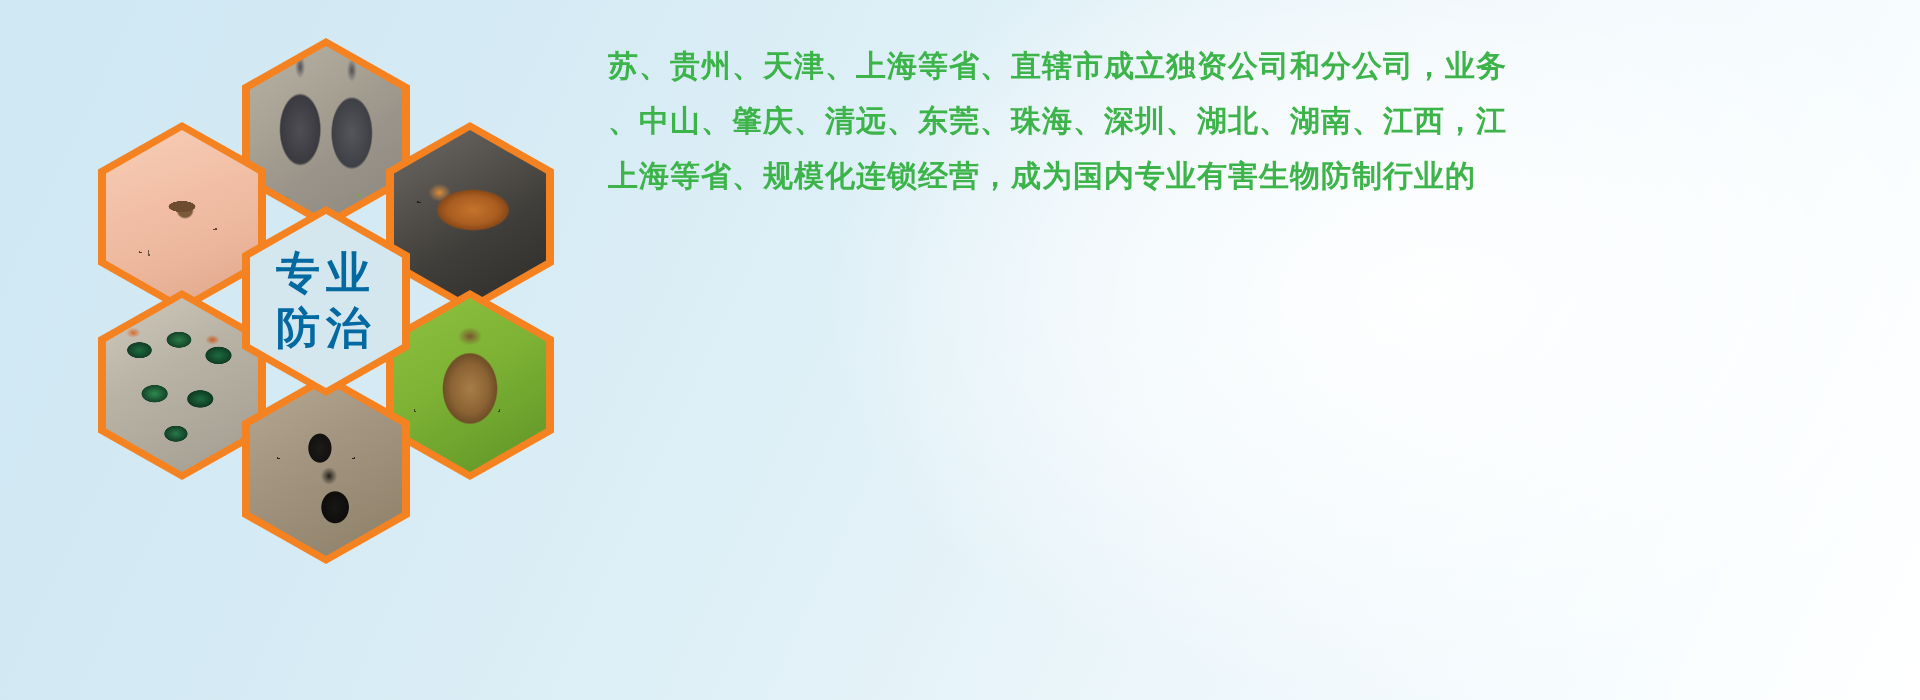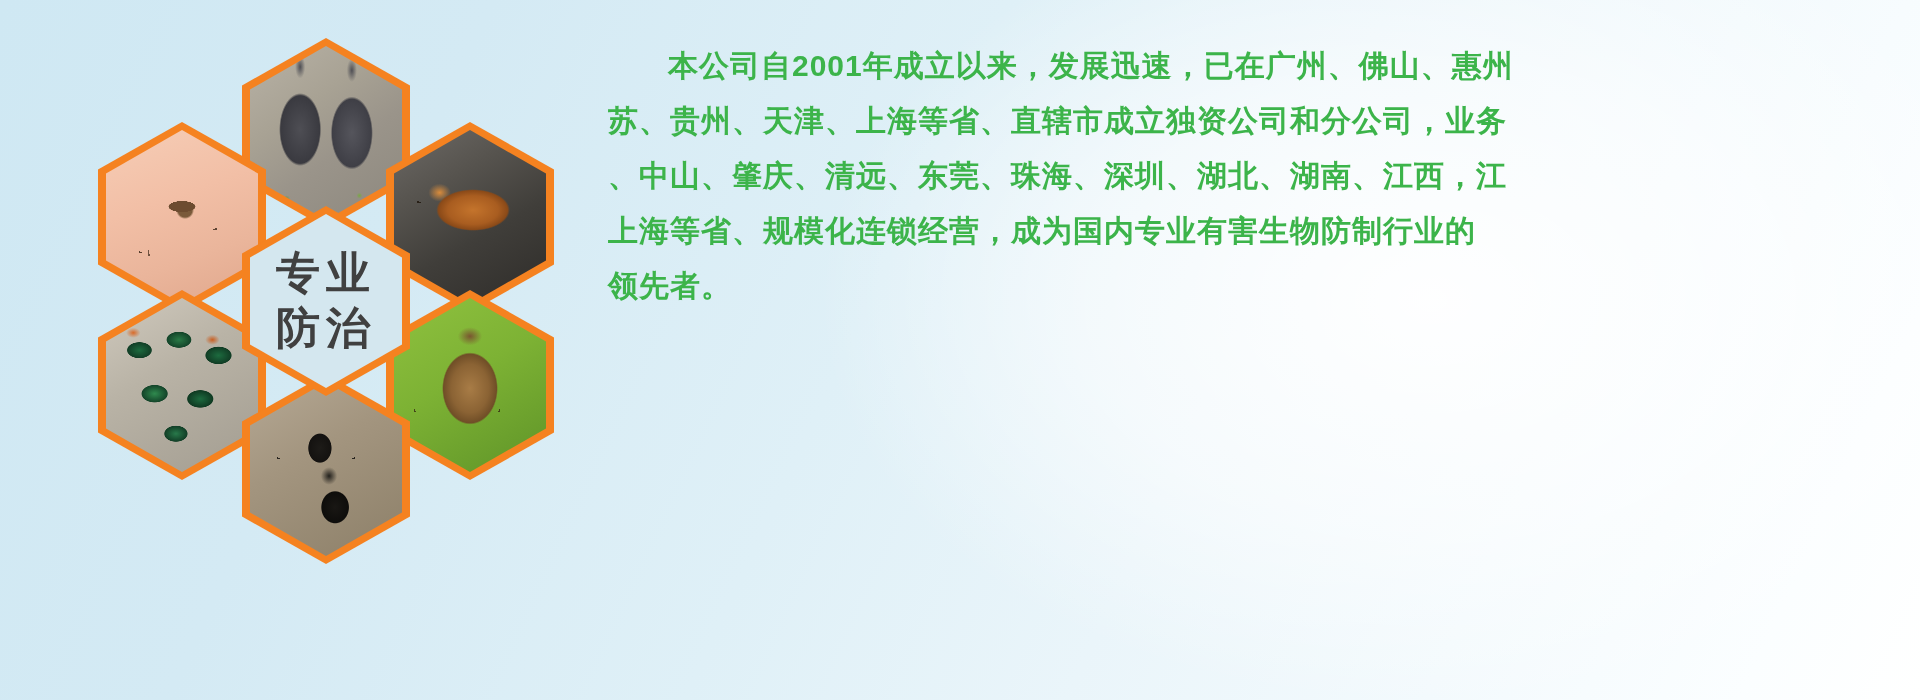--- a/index.html
+++ b/index.html
@@ -35,21 +35,21 @@
   .hex.h-roach  {left:298px;top:112px;}
   .hex.h-center {left:154px;top:196px;}
   .hex.h-fly    {left:10px;  top:280px;}
   .hex.h-stink  {left:298px;top:280px;}
   .hex.h-ant    {left:154px;top:364px;}
 
   .hex.h-center .inner{background:#d4e7ef;}
   .center-text{
     position:absolute;inset:0;display:flex;flex-direction:column;
     align-items:center;justify-content:center;gap:4px;
-    color:#404040;font-weight:bold;font-size:44px;letter-spacing:6px;
+    color:#0369a1;font-weight:bold;font-size:44px;letter-spacing:6px;
     line-height:1.15;text-align:center;
   }
 
   
   .art.mosquito{
     background:
       radial-gradient(circle at 52% 46%, #7a5a3a 0 7px, rgba(122,90,58,0) 9px),
       linear-gradient(160deg,#f6cdb6 0%,#f2bfa6 40%,#eab59b 70%,#e0a78c 100%);
   }
   .art.mosquito::after{
@@ -188,21 +188,19 @@
         <div class="center-text">
           <span>专业</span>
           <span>防治</span>
         </div>
       </div>
     </div>
 
   </div>
 
   <div class="copy">
-    <p class="indent">本公司自2001年成立以来，发展迅速，已在广州、佛山、惠州</p>
     <p>苏、贵州、天津、上海等省、直辖市成立独资公司和分公司，业务</p>
     <p>、中山、肇庆、清远、东莞、珠海、深圳、湖北、湖南、江西，江</p>
     <p>上海等省、规模化连锁经营，成为国内专业有害生物防制行业的</p>
-    <p>领先者。</p>
   </div>
 
 
 </div>
 
 </body></html>

